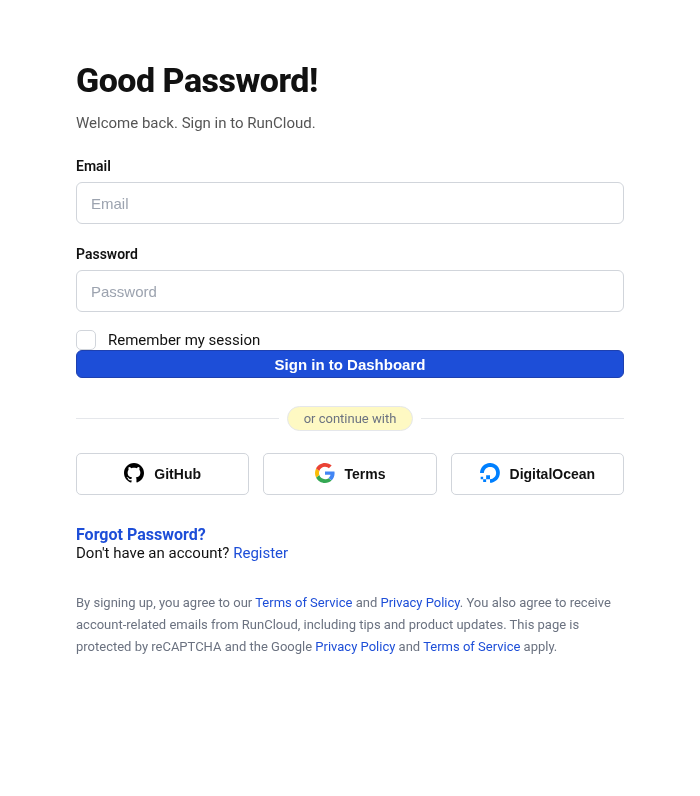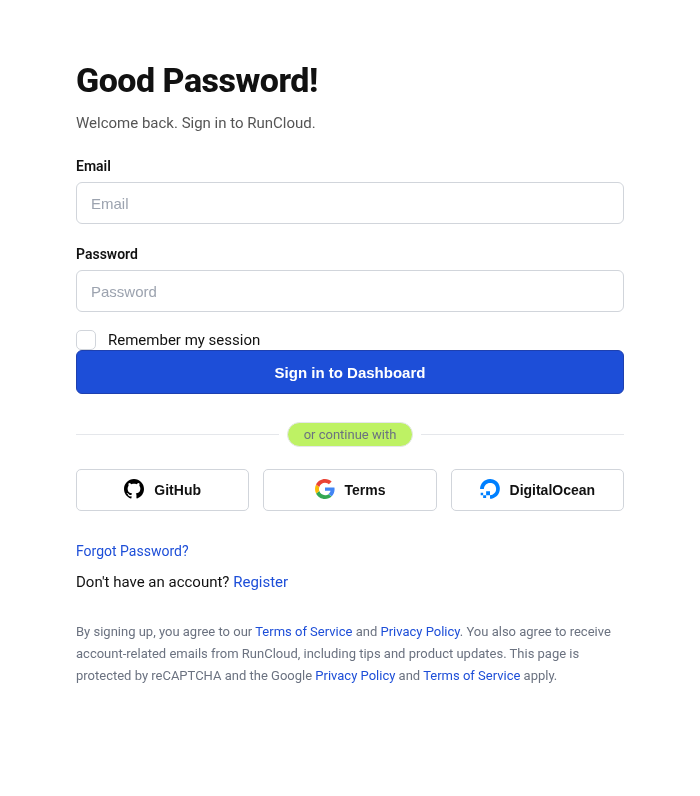--- a/index.html
+++ b/index.html
@@ -54,21 +54,21 @@
       border-radius: 5px;
       background: #fff;
       cursor: pointer;
     }
     .remember-label {
       font-size: 15px;
       color: #111;
     }
     .primary-btn {
       width: 100%;
-      height: 44px;
+      height: 28px;
       background: #1d4ed8;
       color: #fff;
       border: 1px solid #1e40af;
       border-radius: 6px;
       font-size: 15px;
       font-weight: 600;
       cursor: pointer;
       margin-bottom: 28px;
     }
     .divider-row {
@@ -81,21 +81,21 @@
       height: 1px;
       background: #e5e7eb;
     }
     .divider-pill {
       border: 1px solid #e5e7eb;
       border-radius: 999px;
       padding: 4px 16px;
       font-size: 13px;
       color: #6b7280;
       margin: 0 8px;
-      background: #bef264;
+      background: #fef9c3;
     }
     .social-row {
       display: flex;
       gap: 14px;
       margin-bottom: 30px;
     }
     .social-btn {
       flex: 1;
       height: 42px;
       border: 1px solid #d1d5db;
@@ -106,25 +106,24 @@
       justify-content: center;
       gap: 10px;
       font-size: 14px;
       font-weight: 600;
       color: #111;
       cursor: pointer;
     }
     .social-btn svg { width: 20px; height: 20px; }
     .forgot-link {
       color: #1d4ed8;
-      font-size: 14px;
-      font-weight: 400;
+      font-size: 16px;
+      font-weight: 700;
       text-decoration: none;
       display: inline-block;
-      margin-bottom: 14px;
       cursor: pointer;
     }
     .register-row {
       font-size: 15px;
       color: #111;
       margin-bottom: 30px;
     }
     .register-link {
       color: #1d4ed8;
       text-decoration: none;

